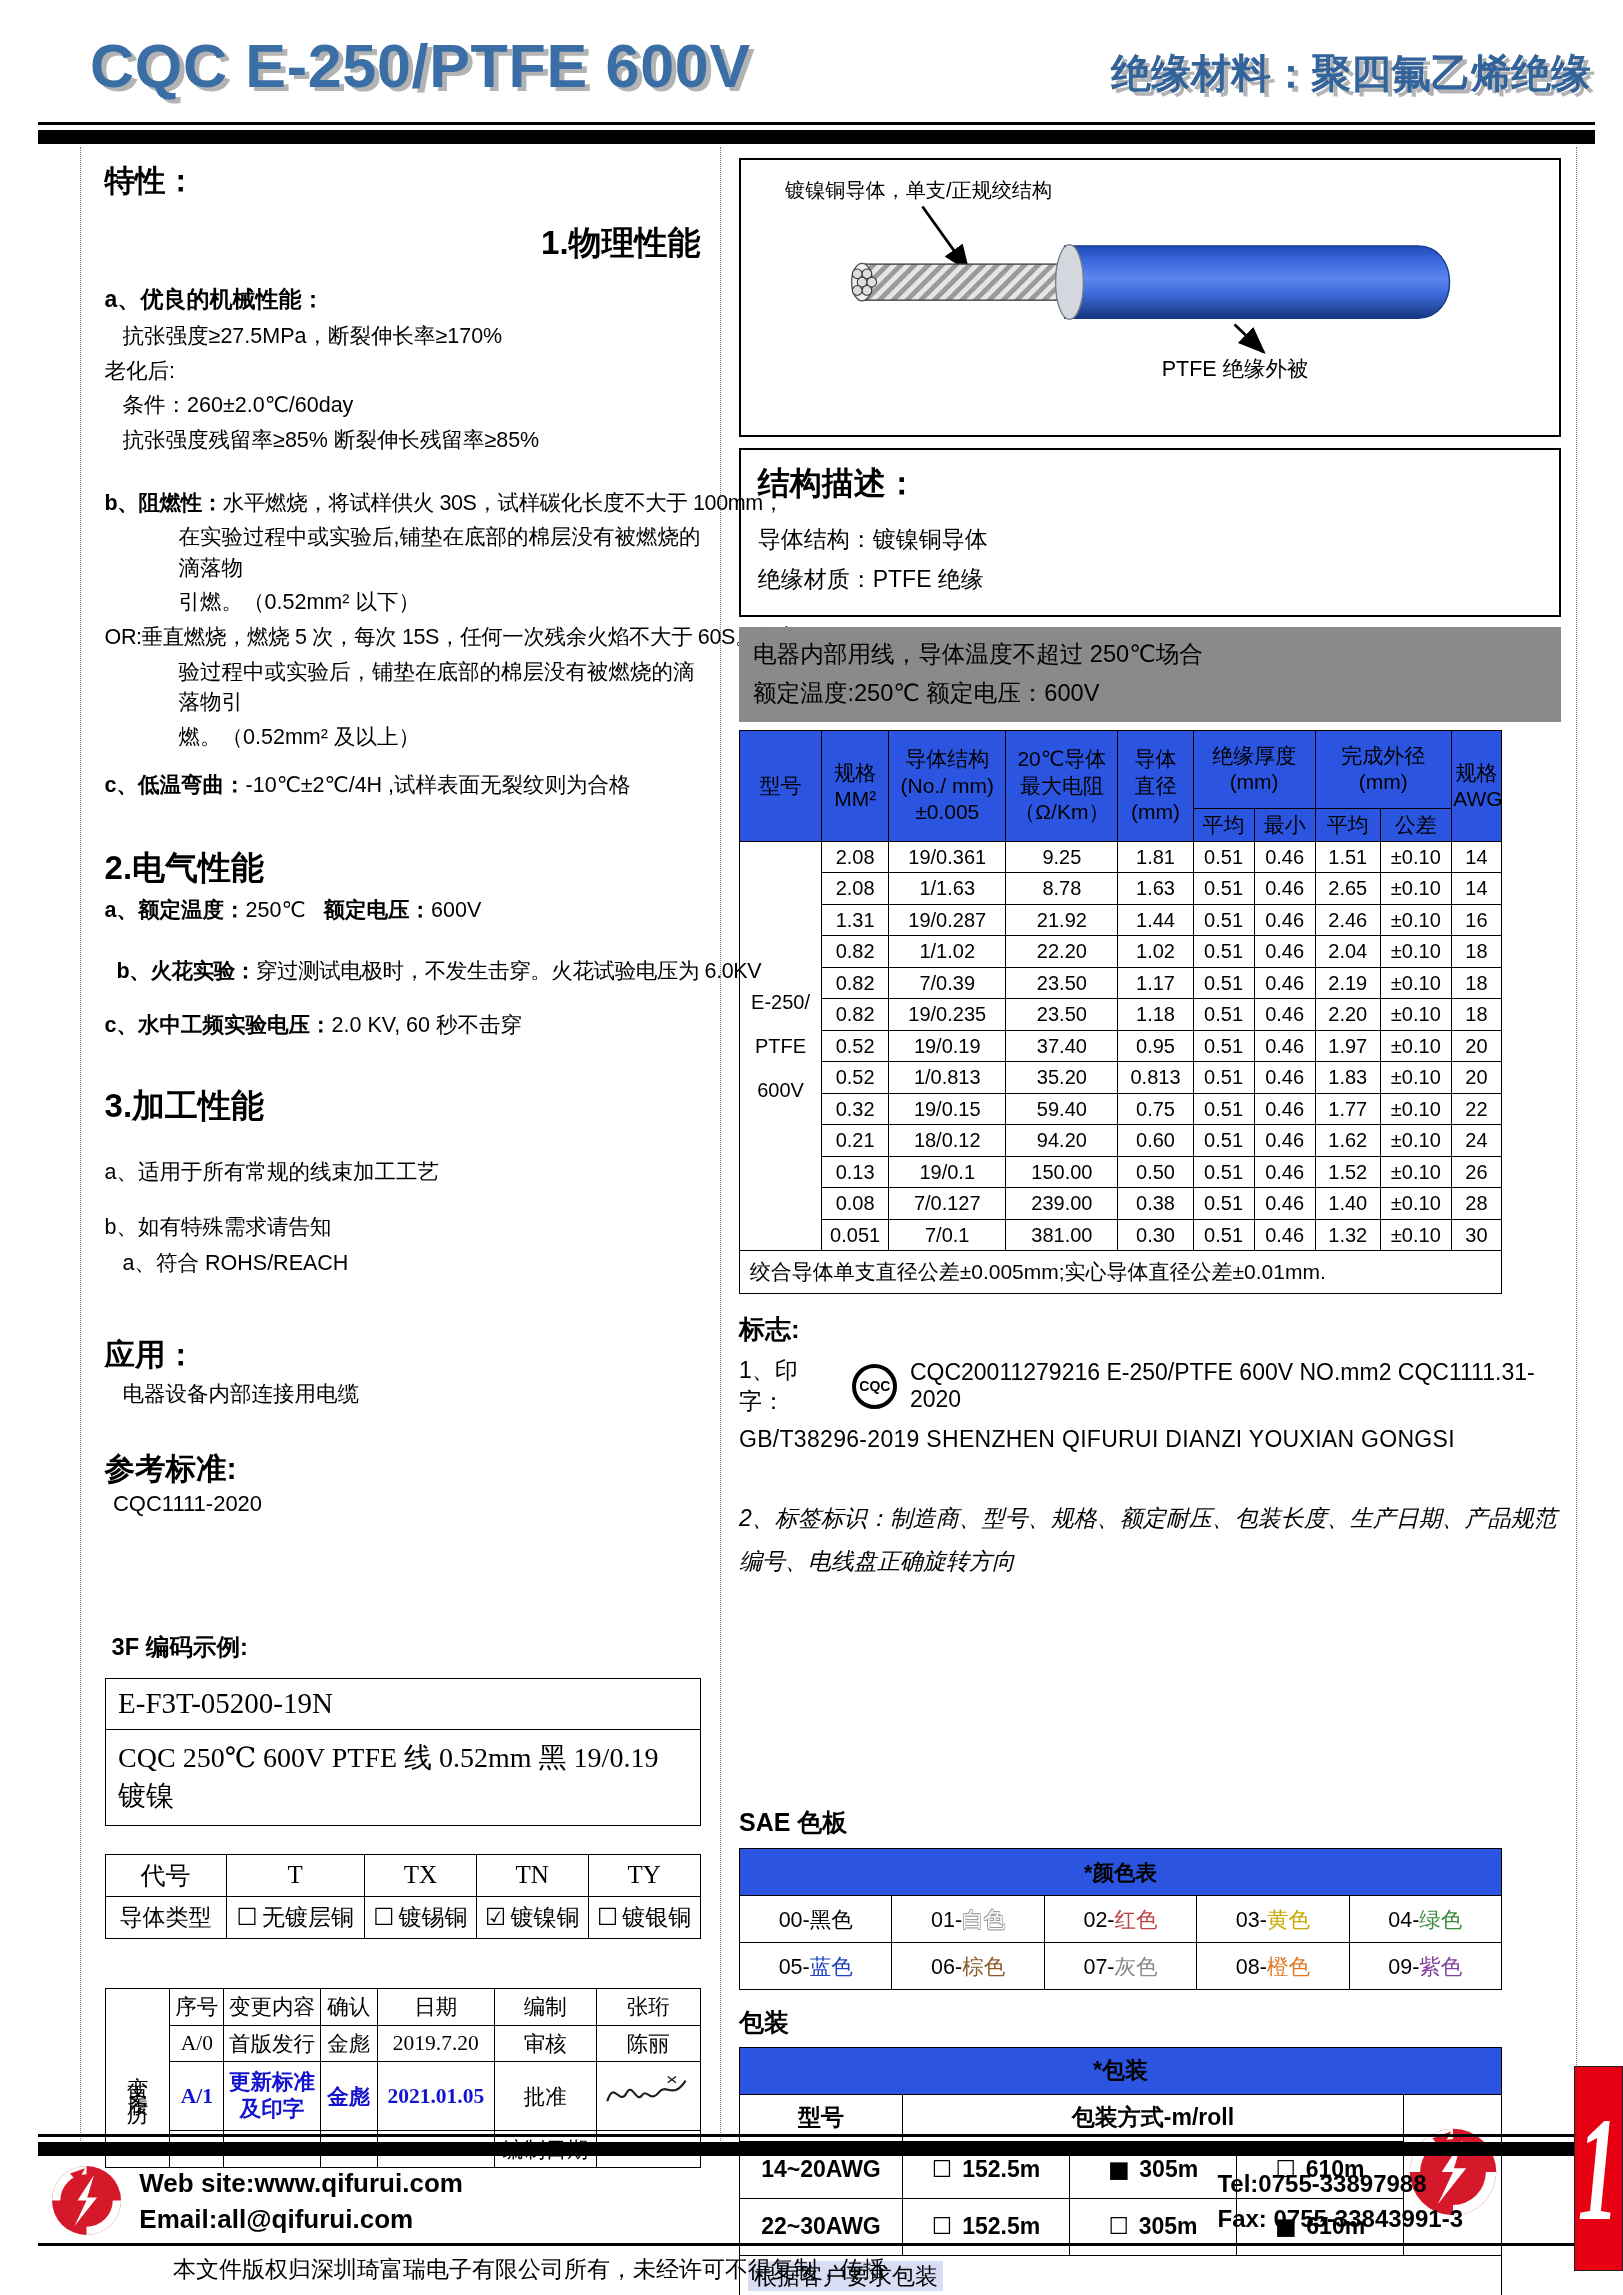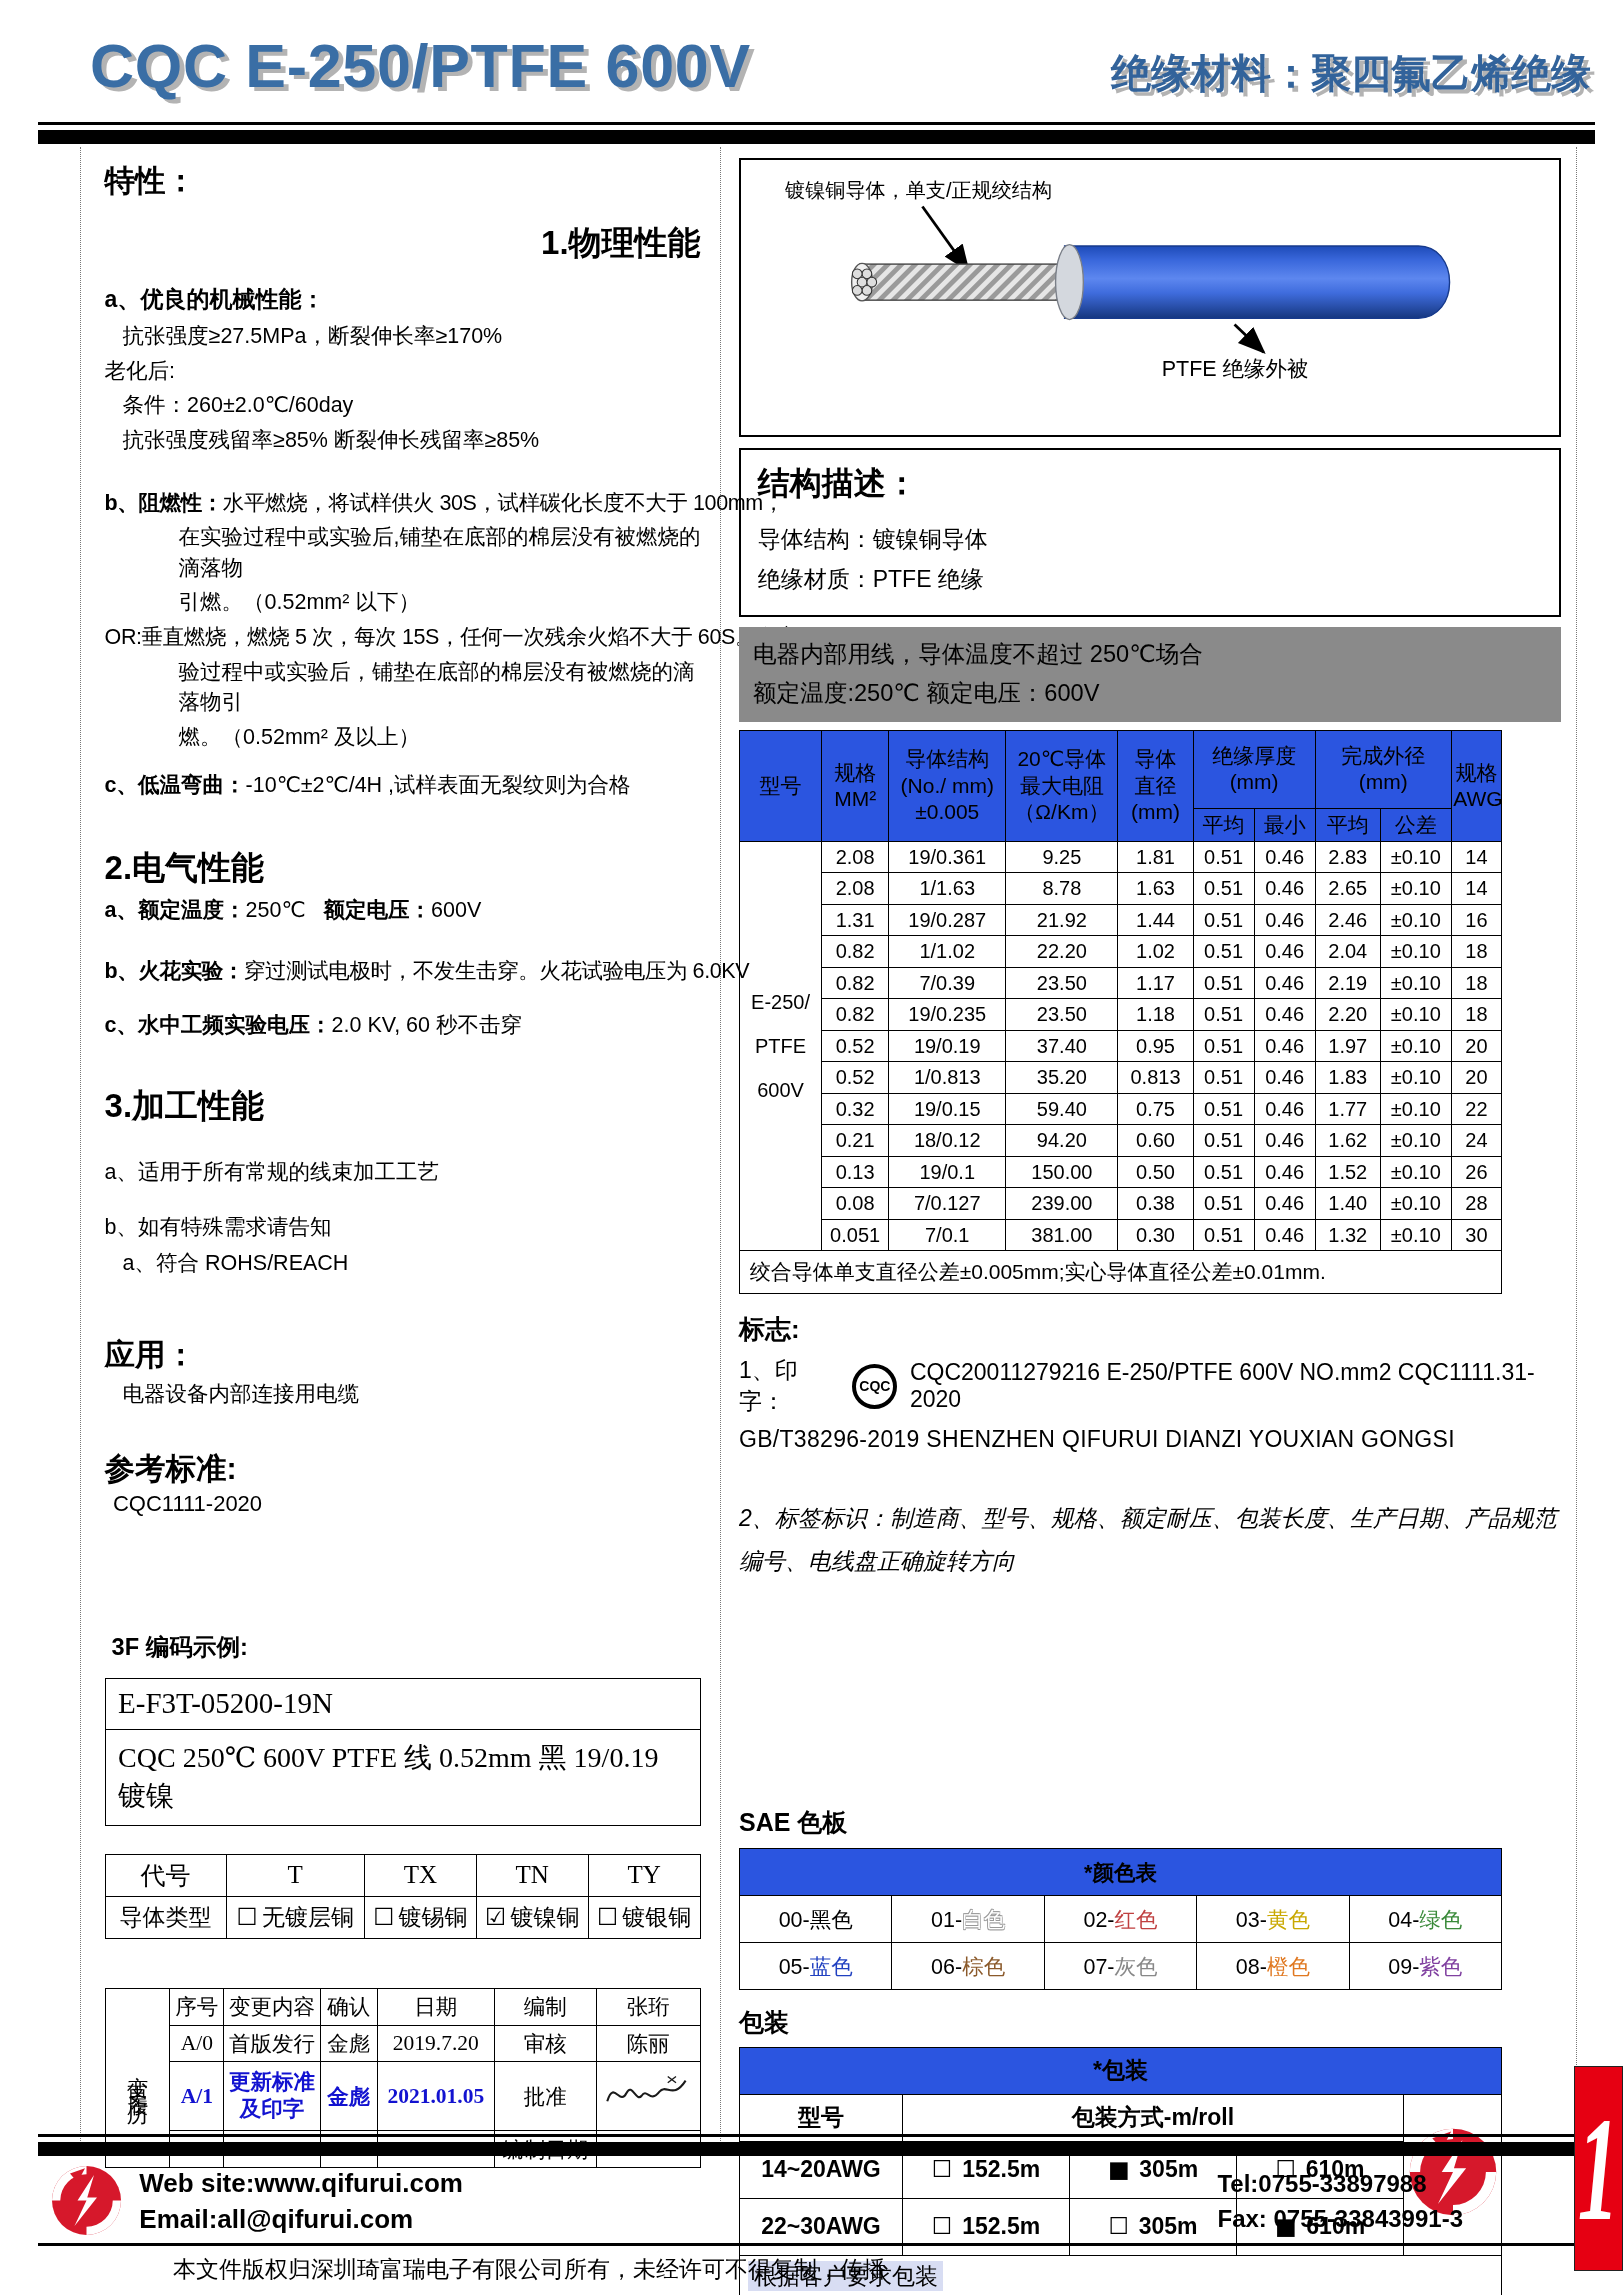--- a/index.html
+++ b/index.html
@@ -122,21 +122,21 @@
       <div class="ln tight" style="margin-top:32px;"><span class="b">b、阻燃性：</span><span>水平燃烧，将试样供火 30S，试样碳化长度不大于 100mm，</span></div>
       <div class="ln ind2">在实验过程中或实验后,铺垫在底部的棉层没有被燃烧的滴落物</div>
       <div class="ln ind2">引燃。（0.52mm² 以下）</div>
       <div class="ln tight" style="margin-top:4.2px;">OR:垂直燃烧，燃烧 5 次，每次 15S，任何一次残余火焰不大于 60S。在实</div>
       <div class="ln ind2">验过程中或实验后，铺垫在底部的棉层没有被燃烧的滴落物引</div>
       <div class="ln ind2">燃。（0.52mm² 及以上）</div>
       <div class="ln" style="margin-top:18px;"><span class="b">c、低温弯曲：</span><span>-10℃±2℃/4H ,试样表面无裂纹则为合格</span></div>
 
       <div class="h-big" style="margin-top:46px;">2.电气性能</div>
       <div class="ln" style="margin-top:5.6px;"><span class="b">a、额定温度：</span><span>250℃</span><span class="b gap-l">额定电压：</span><span>600V</span></div>
-      <div class="ln tight" style="margin-top:30.5px;"><span class="b">b、火花实验：</span><span>穿过测试电极时，不发生击穿。火花试验电压为 6.0KV</span></div>
+      <div class="ln tight" style="margin-top:30.5px;margin-left:12px;"><span class="b">b、火花实验：</span><span>穿过测试电极时，不发生击穿。火花试验电压为 6.0KV</span></div>
       <div class="ln" style="margin-top:24px;"><span class="b">c、水中工频实验电压：</span><span>2.0 KV, 60 秒不击穿</span></div>
 
       <div class="h-big" style="margin-top:44px;">3.加工性能</div>
       <div class="ln" style="margin-top:30px;">a、适用于所有常规的线束加工工艺</div>
       <div class="ln" style="margin-top:25px;">b、如有特殊需求请告知</div>
 
       <div class="ln ind1" style="margin-top:5.6px;">a、符合 ROHS/REACH</div>
 
       <div class="h-med" style="margin-top:56px;">应用：</div>
       <div class="ln ind1" style="margin-top:5.6px;">电器设备内部连接用电缆</div>
@@ -323,21 +323,21 @@
             <tr>
               <td rowspan="13" class="model-cell">E-250/
 PTFE
 600V</td>
               <td>2.08</td>
               <td>19/0.361</td>
               <td>9.25</td>
               <td>1.81</td>
               <td>0.51</td>
               <td>0.46</td>
-              <td>2.83</td>
+              <td>1.51</td>
               <td>±0.10</td>
               <td>14</td>
             </tr>
             <tr>
               <td>2.08</td>
               <td>1/1.63</td>
               <td>8.78</td>
               <td>1.63</td>
               <td>0.51</td>
               <td>0.46</td>

